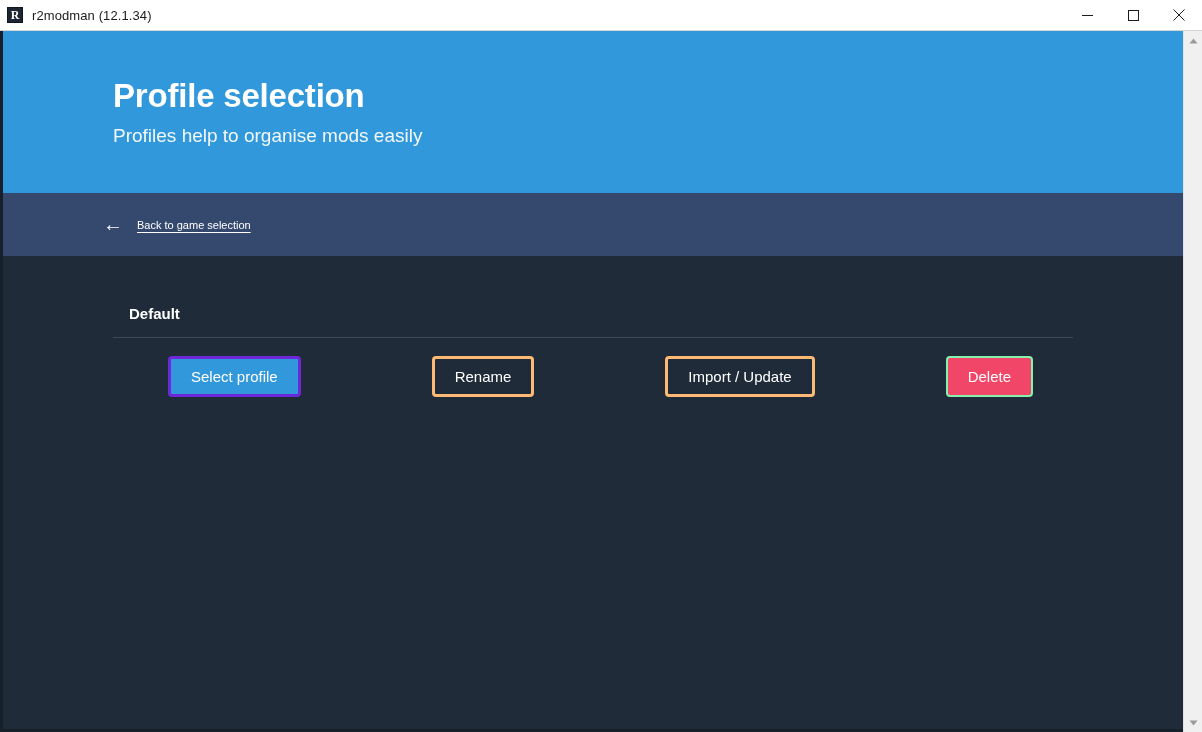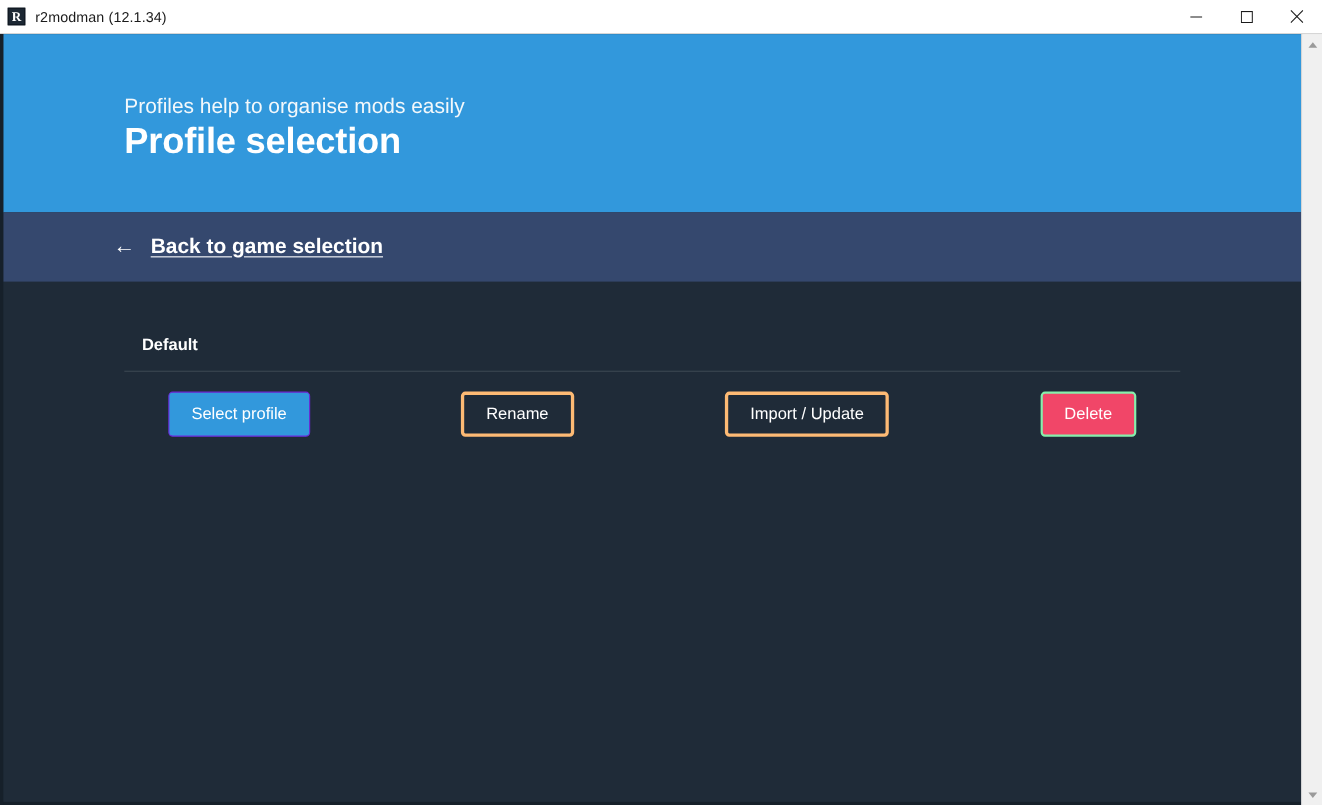--- a/index.html
+++ b/index.html
@@ -140,22 +140,22 @@
   }
   #back-arrow {
     font-size: 20px;
     line-height: 1;
     color: #ffffff;
     margin-right: 14px;
     display: inline-block;
     transform: translateY(-1px);
   }
   #back-label {
-    font-size: 19px;
-    font-weight: bold;
+    font-size: 11px;
+    font-weight: normal;
     color: #ffffff;
     text-decoration: underline;
     text-underline-offset: 3px;
   }
 
   
   #main {
     padding: 12px;
   }
   #profile-list {
@@ -199,21 +199,22 @@
     display: inline-flex;
     align-items: center;
     justify-content: center;
     box-sizing: border-box;
     cursor: pointer;
     white-space: nowrap;
   }
   .btn-primary {
     background: #3298dc;
     color: #ffffff;
-    border: 1px solid #6d28d9;
+    border: 3px solid #6d28d9;
+    margin-left: 15px;
   }
   .btn-ghost {
     background: transparent;
     color: #ffffff;
     border: 3px solid #fdba74;
   }
   .btn-danger {
     background: #f14668;
     color: #ffffff;
     border: 2px solid #86efac;
@@ -271,22 +272,22 @@
         </svg>
       </div>
     </div>
   </div>
 
   <div id="body-area">
 
     <div id="app-viewport">
 
       <div id="hero">
+        <div id="hero-title">Profile selection</div>
         <div id="hero-subtitle">Profiles help to organise mods easily</div>
-        <div id="hero-title">Profile selection</div>
       </div>
 
       <div id="navbar">
         <div id="back-link">
           <span id="back-arrow">←</span>
           <span id="back-label">Back to game selection</span>
         </div>
       </div>
 
       <div id="main">

